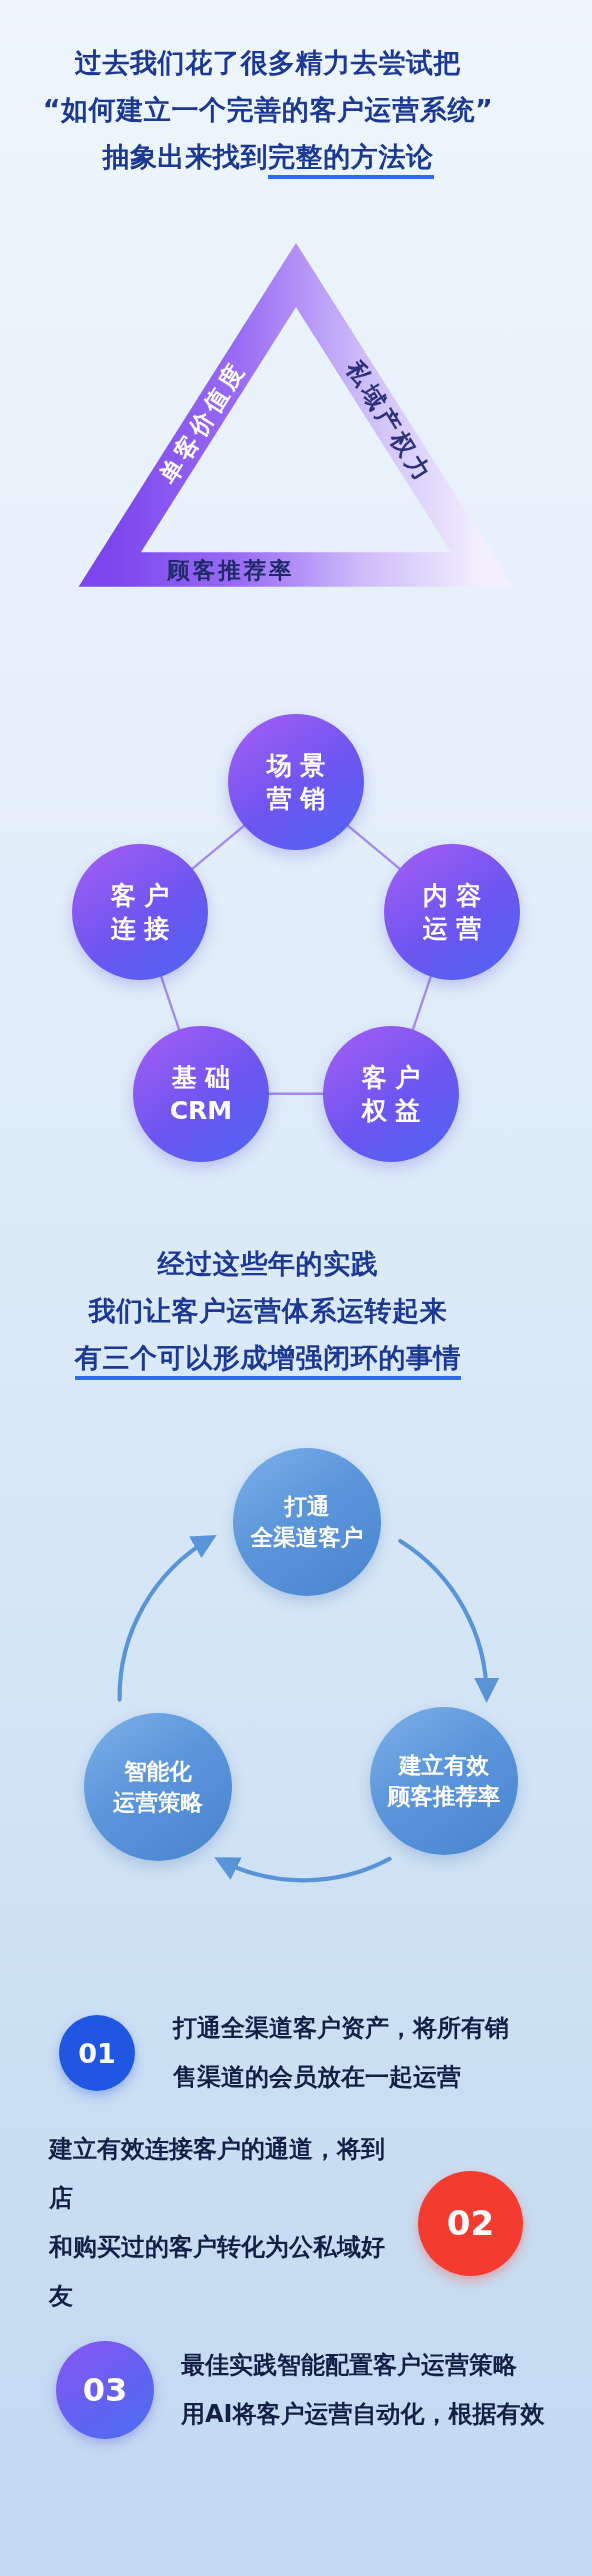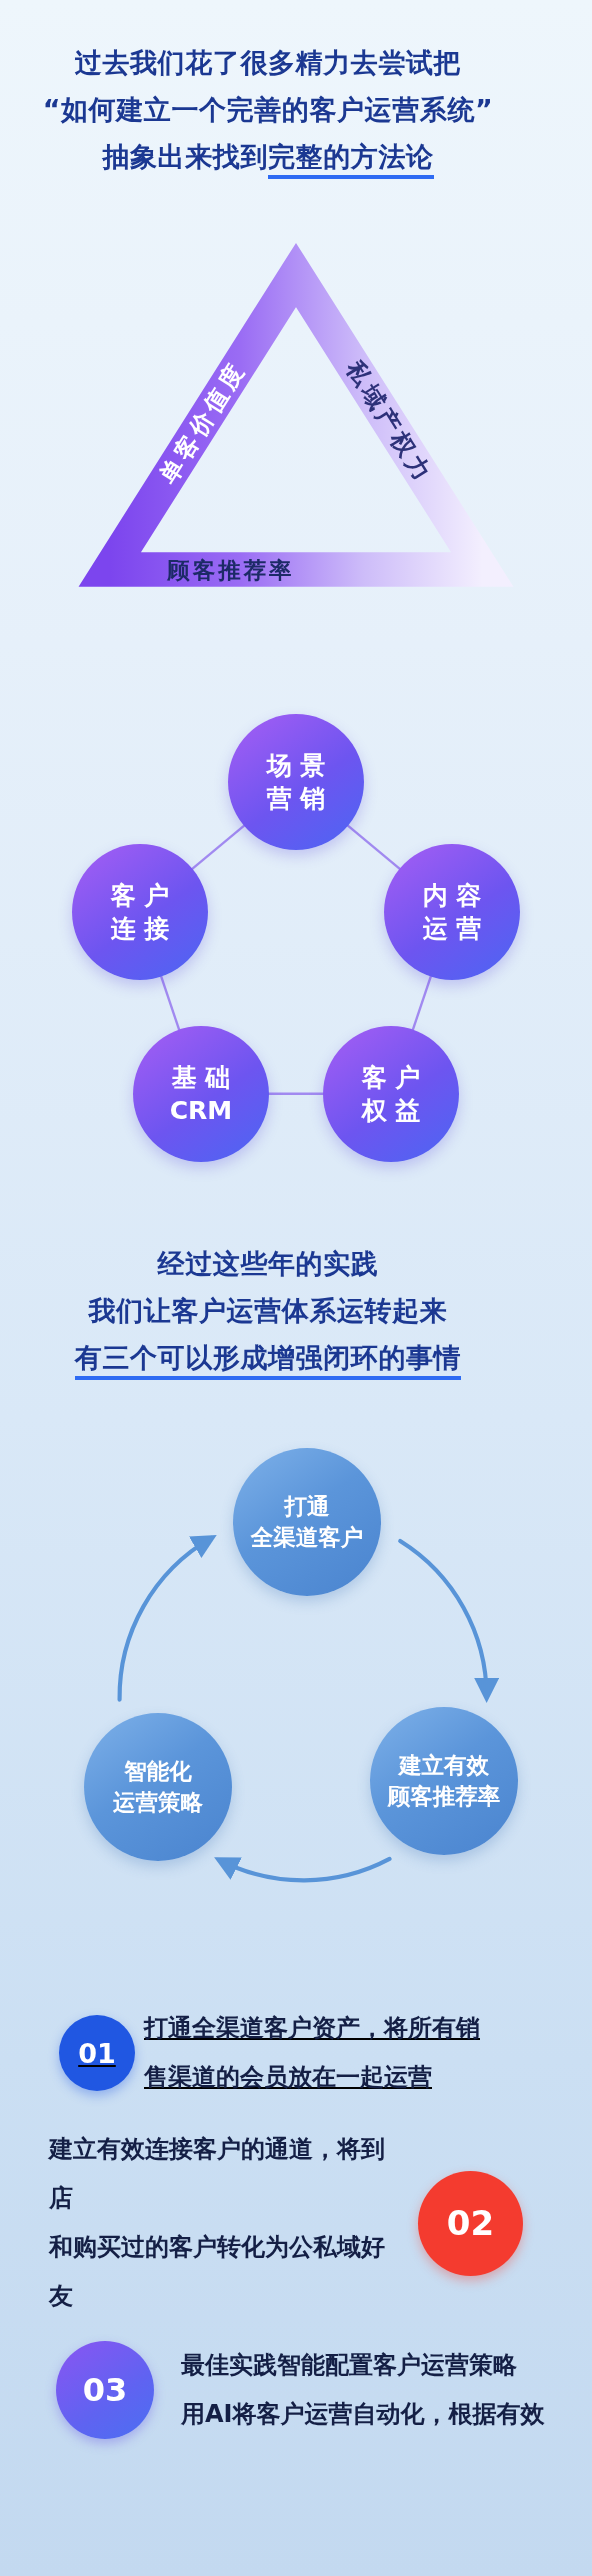--- a/index.html
+++ b/index.html
@@ -47,21 +47,21 @@
   .cc-line{color:#ffffff;font-size:22.5px;font-weight:bold;line-height:1.4;text-align:center;}
   .cc-top{left:233px;top:0px;}
   .cc-bl{left:84px;top:265px;}
   .cc-br{left:370px;top:259px;}
 
   
   .step{position:absolute;display:flex;align-items:center;}
   .step-text{color:#141f45;font-size:24px;font-weight:bold;line-height:49px;}
   .badge{border-radius:50%;display:flex;align-items:center;justify-content:center;
     color:#ffffff;font-weight:bold;flex:0 0 auto;}
-  #step1{top:2004px;left:59px;width:491px;height:98px;gap:9px;text-decoration:underline;}
+  #step1{top:2004px;left:59px;width:491px;height:98px;gap:38px;}
   #step1 .badge{width:76px;height:76px;background:#2057e2;font-size:27px;
     box-shadow:0 4.7px 10.7px rgba(32,87,226,0.35);}
   #step2{top:2168px;left:49px;width:474px;height:110px;justify-content:space-between;gap:14px;}
   #step2 .badge{width:105px;height:105px;background:#f43b2f;font-size:34px;
     box-shadow:0 4.7px 10.7px rgba(244,59,47,0.35);}
   #step3{top:2339px;left:56px;width:497px;height:101px;gap:27px;}
   #step3 .badge{width:98px;height:98px;font-size:32px;
     background:linear-gradient(145deg,#8a55f2 0%,#5f63f1 60%,#4b6ff2 100%);
     box-shadow:0 4.7px 10.7px rgba(100,80,230,0.35);}
 </style>

